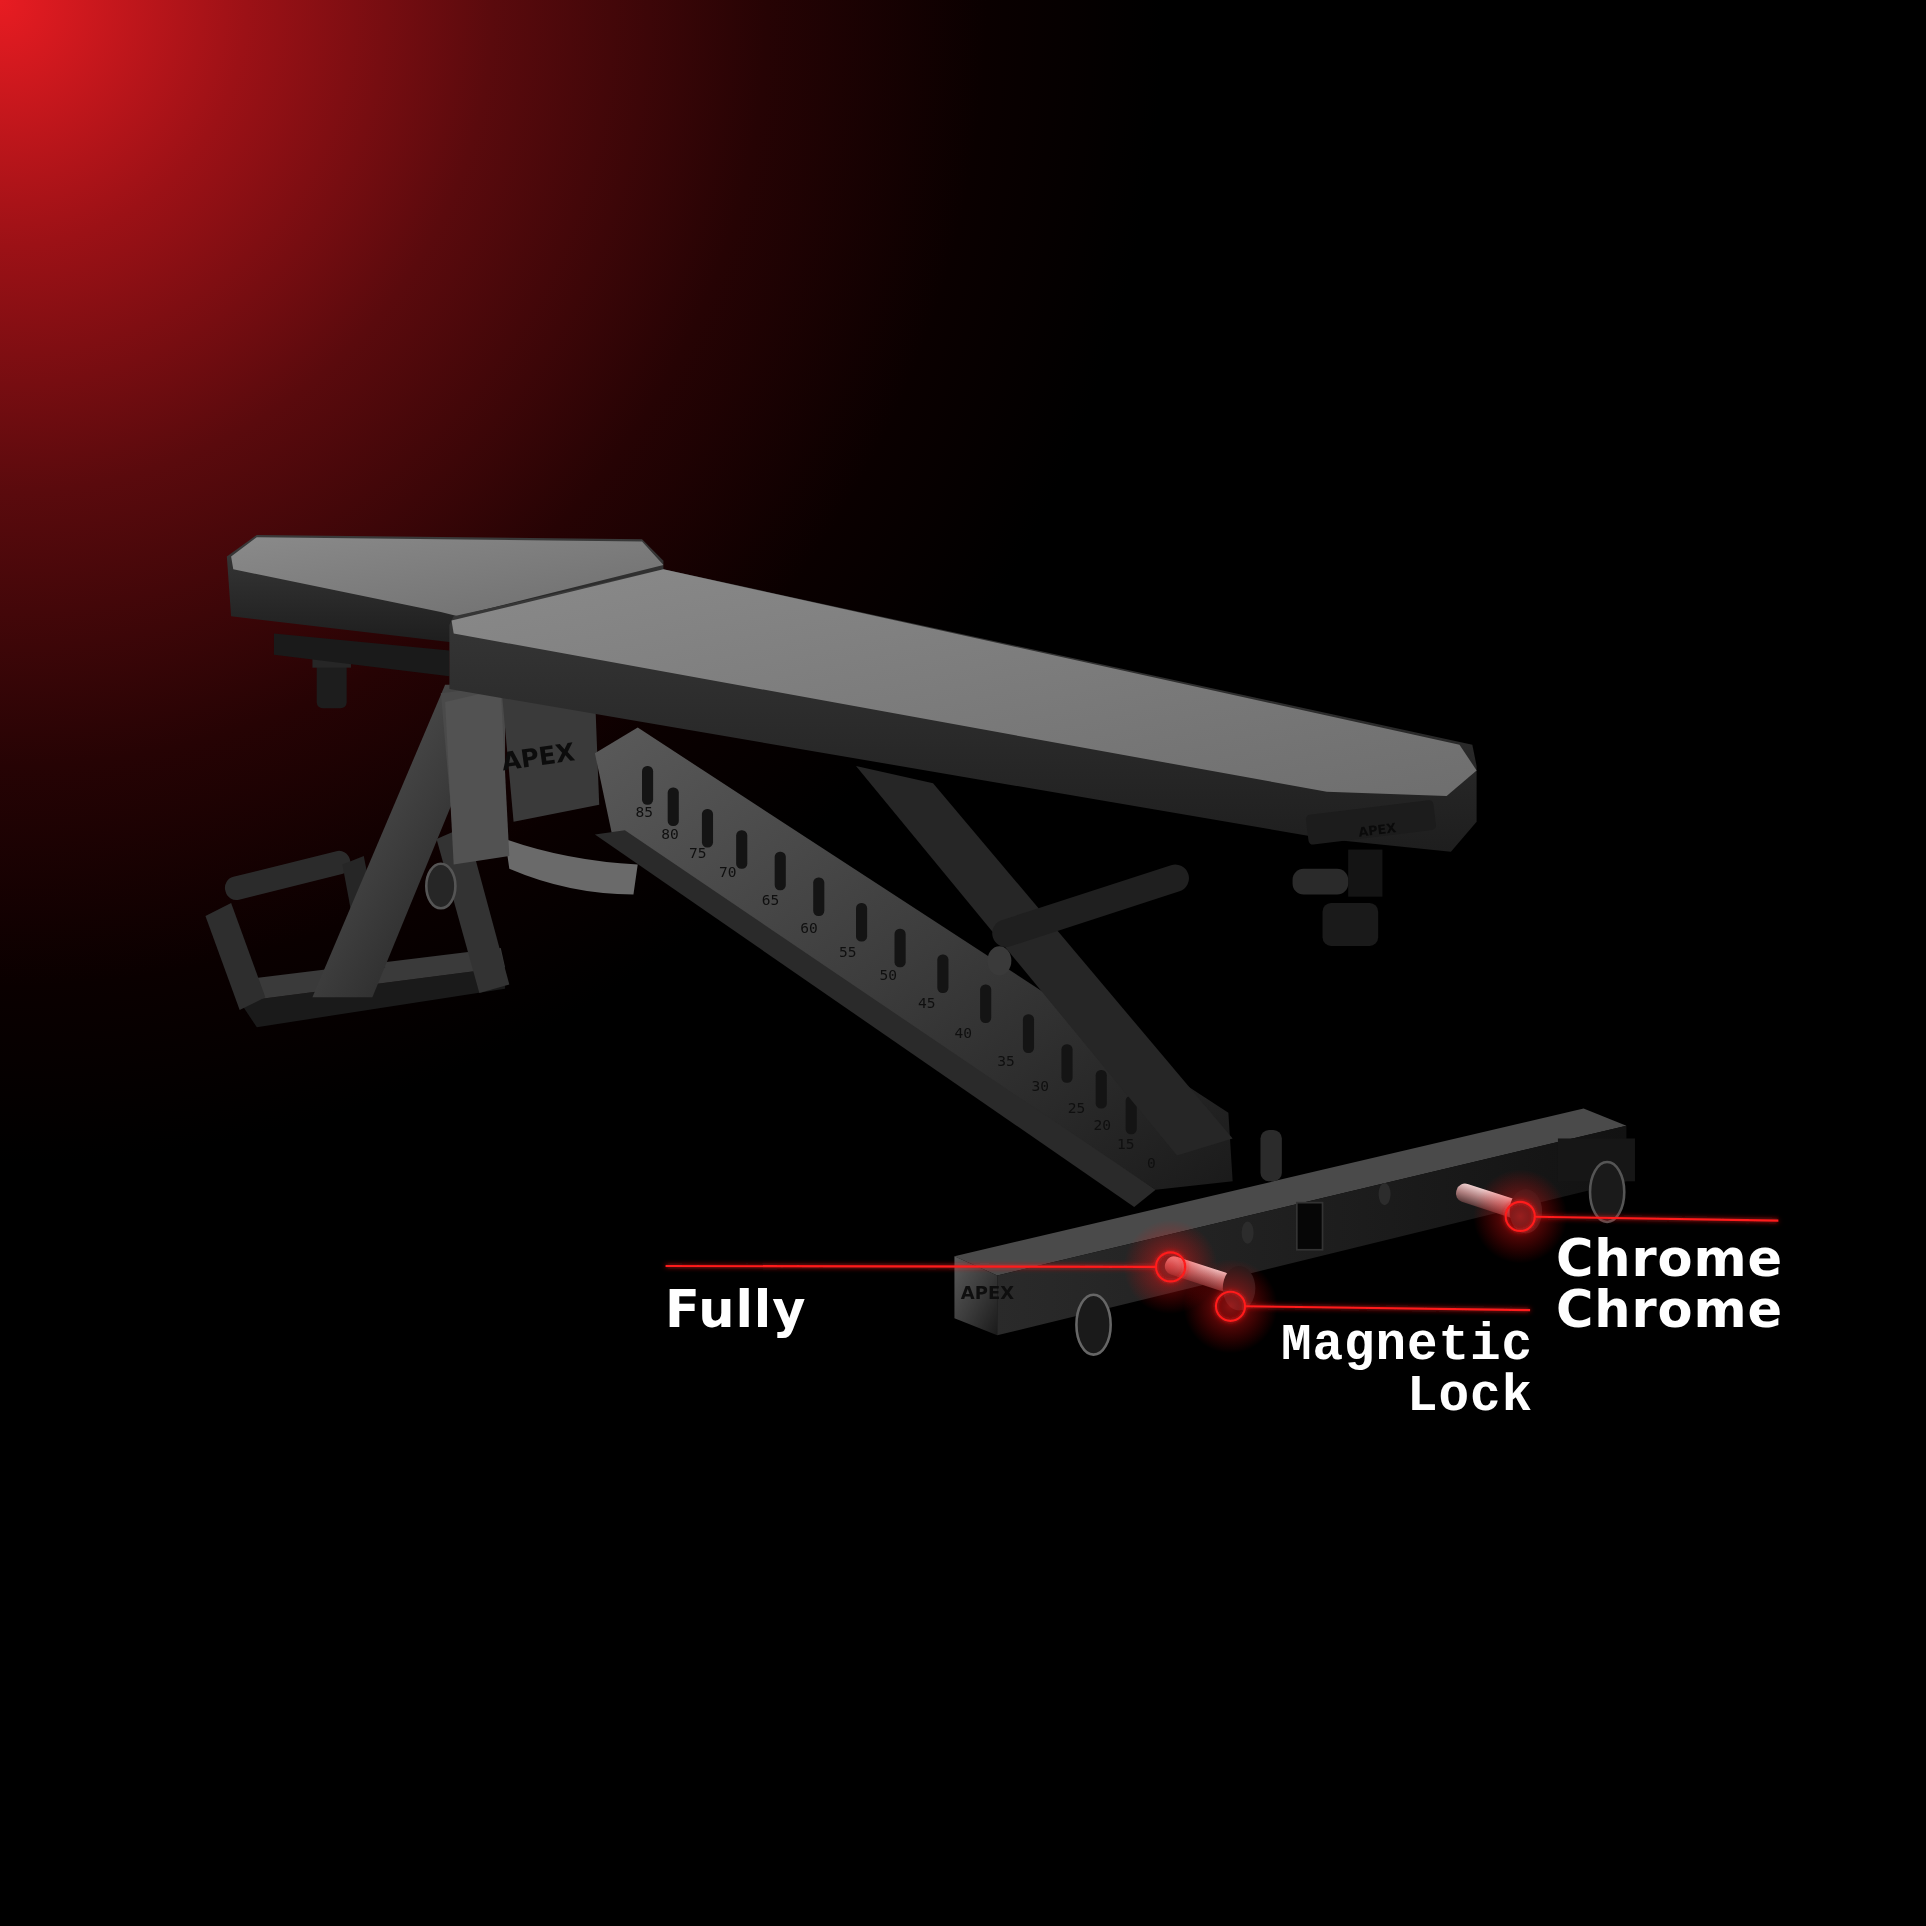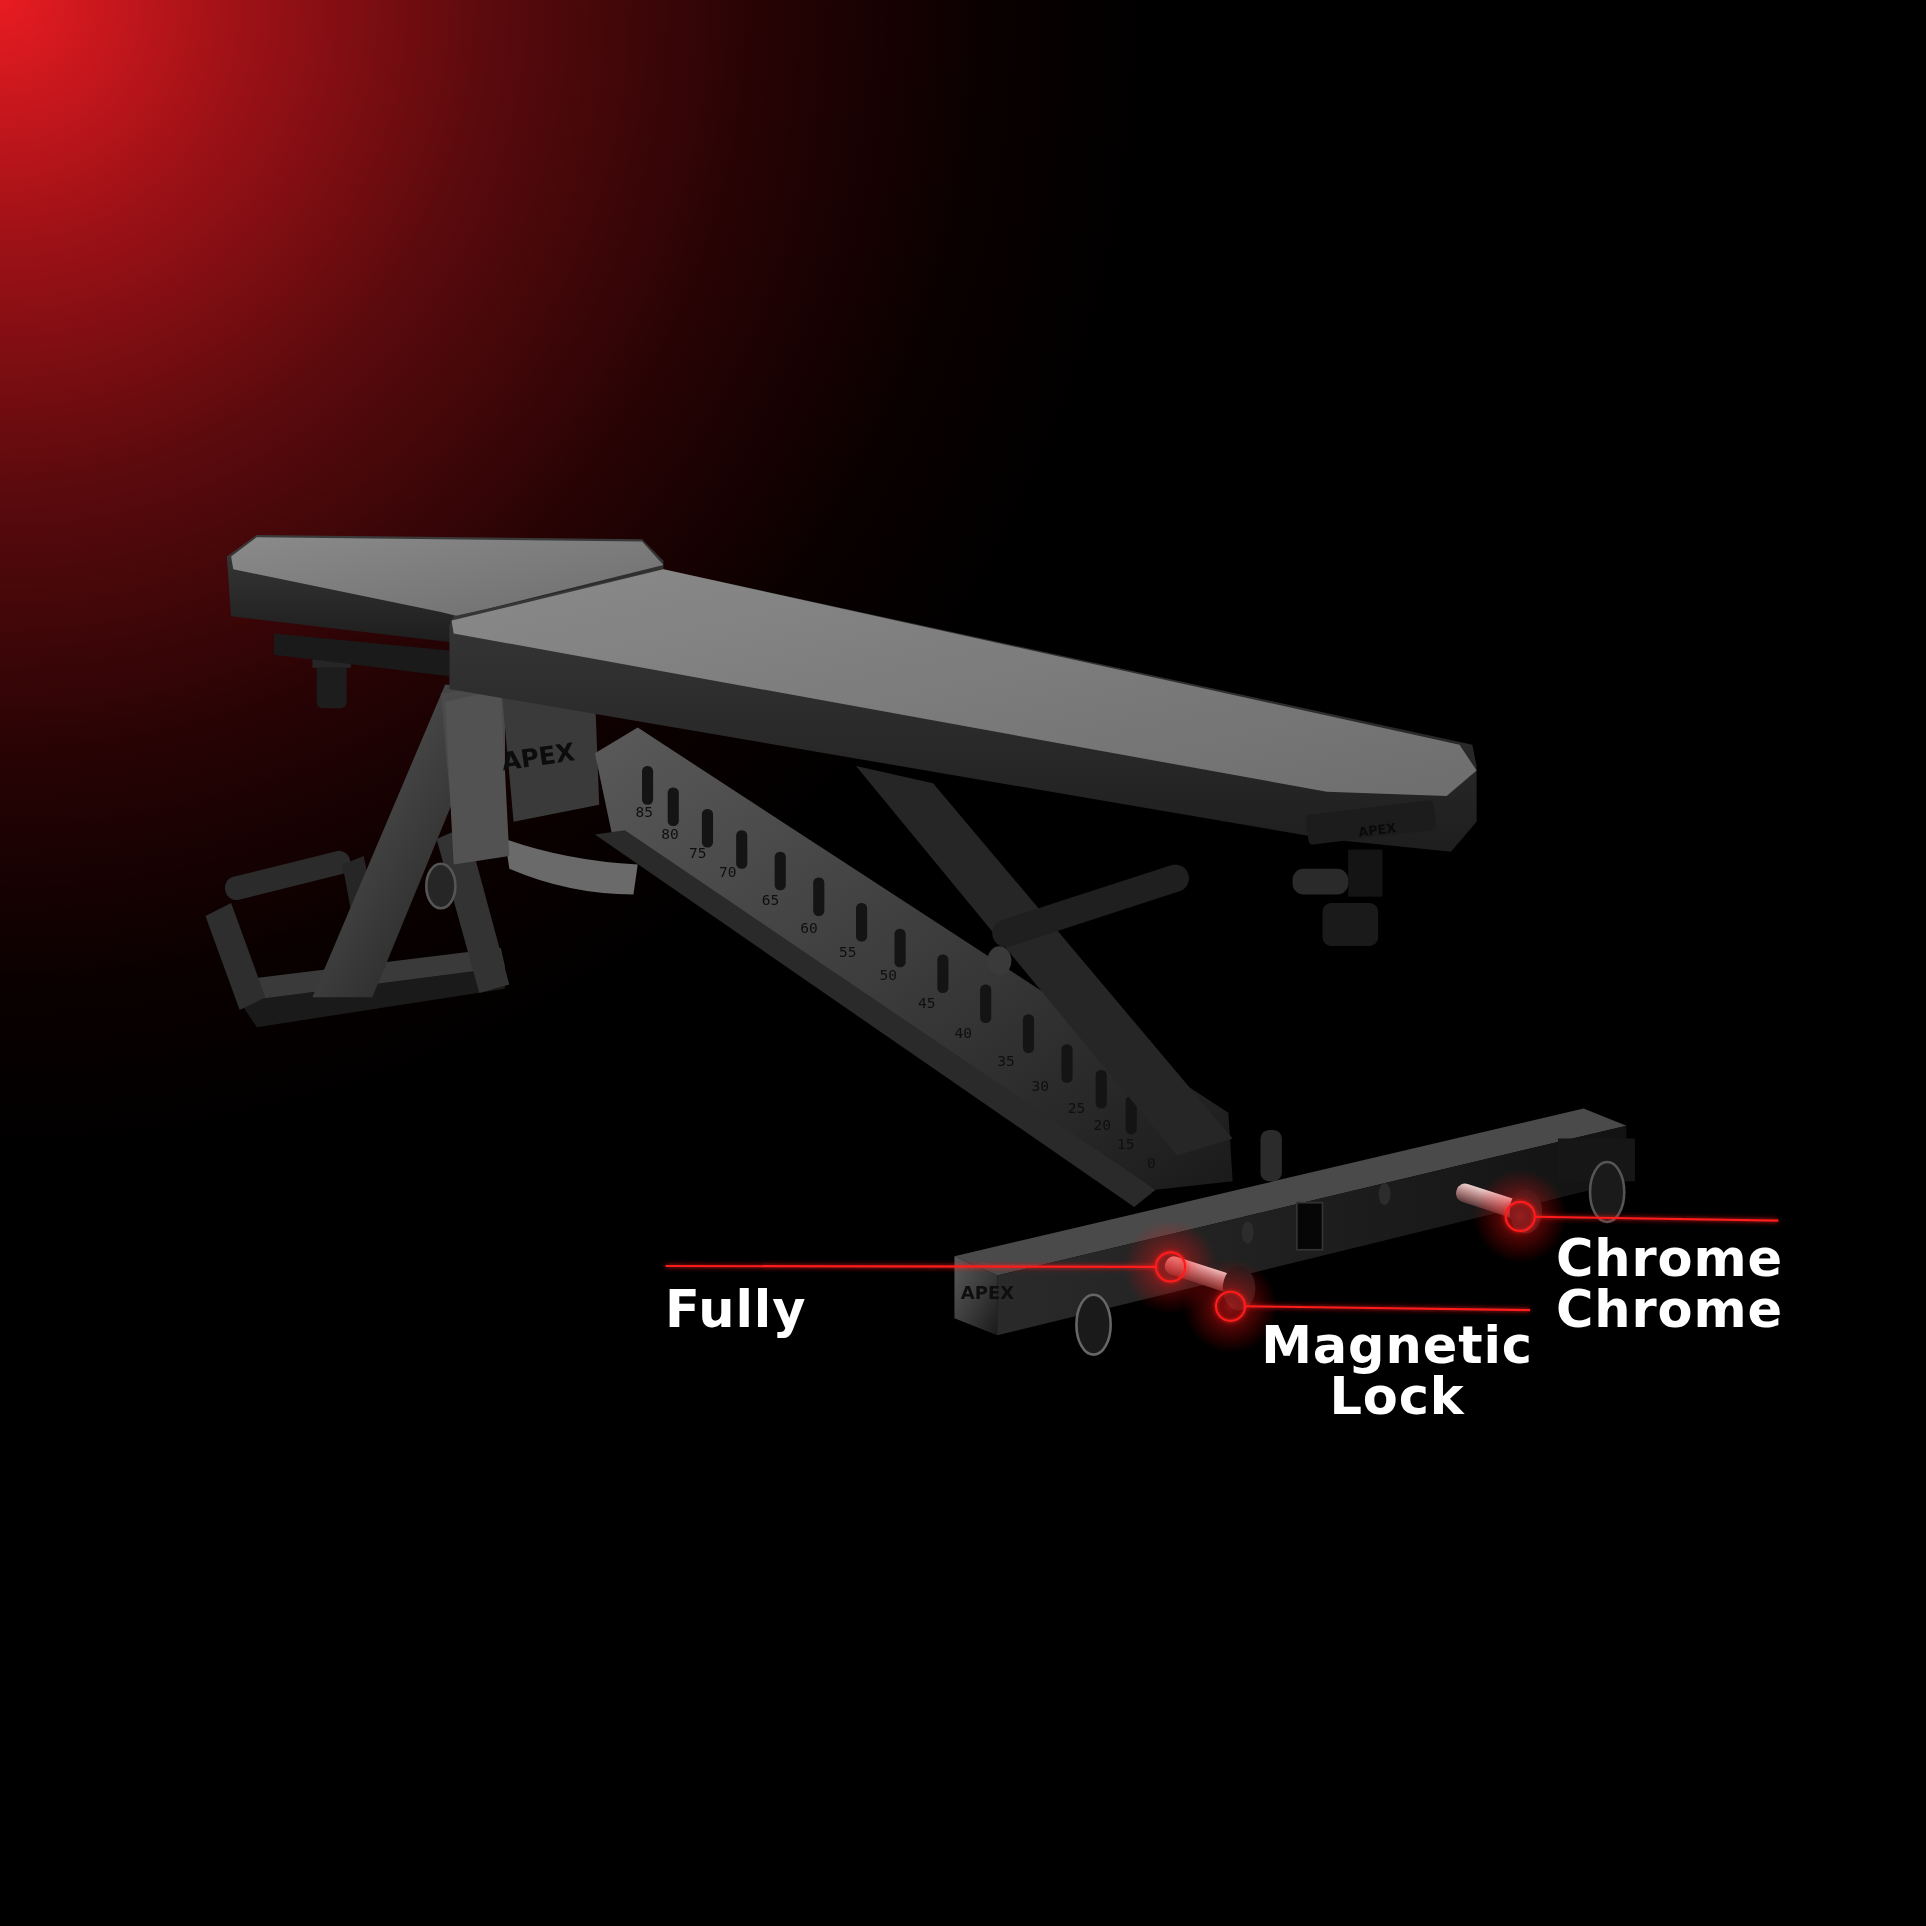--- a/index.html
+++ b/index.html
@@ -10,21 +10,21 @@
     font-family:"DejaVu Sans", "Liberation Sans", sans-serif;
   }
   .product { position:absolute; left:0; top:0; width:1926px; height:1926px; }
   .callout-text {
     position:absolute; color:#ffffff; font-weight:600;
     font-size:51px; line-height:51px; letter-spacing:0.9px;
     white-space:nowrap;
   }
   .callout-text div { display:block; }
   .t-left { text-align:right; }
-  .t-right { text-align:center; }
+  .t-right { text-align:right; }
 </style>
 </head>
 <body>
 
 <div class="stage">
 
   <svg class="product" viewBox="0 0 4500 4500" xmlns="http://www.w3.org/2000/svg">
     <defs>
       <linearGradient id="padTop" x1="0" y1="0" x2="1" y2="1">
         <stop offset="0" stop-color="#8a8a8a"></stop>
@@ -191,21 +191,21 @@
       <circle cx="2875" cy="3052" r="34"></circle>
       <line x1="3586" y1="2843" x2="4155" y2="2852"></line>
       <circle cx="3552" cy="2842" r="34"></circle>
     </g>
   </svg>
 
   <div class="callout-text t-left" style="left:665px; top:1284px;">
     <div>Fully</div>
   </div>
 
-  <div class="callout-text t-right" style="right:393px; top:1320px;">
+  <div class="callout-text t-right" style="right:393px; top:1320px;font-family:Liberation Mono, monospace;">
     <div>Magnetic</div>
     <div>Lock</div>
   </div>
 
   <div class="callout-text t-right" style="right:143px; top:1233px;">
     <div>Chrome</div>
     <div>Chrome</div>
   </div>
 
 </div>

